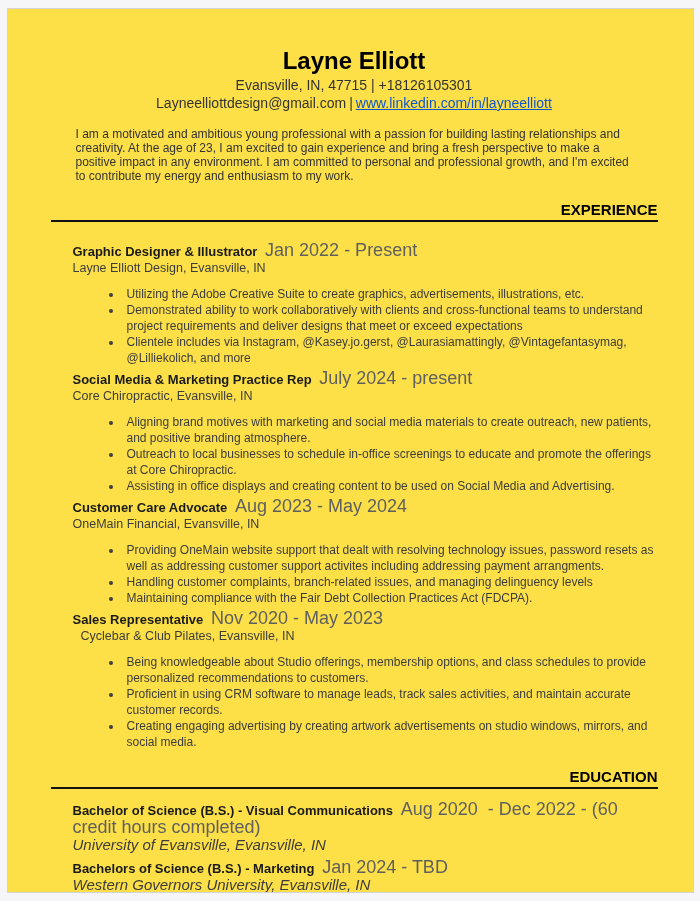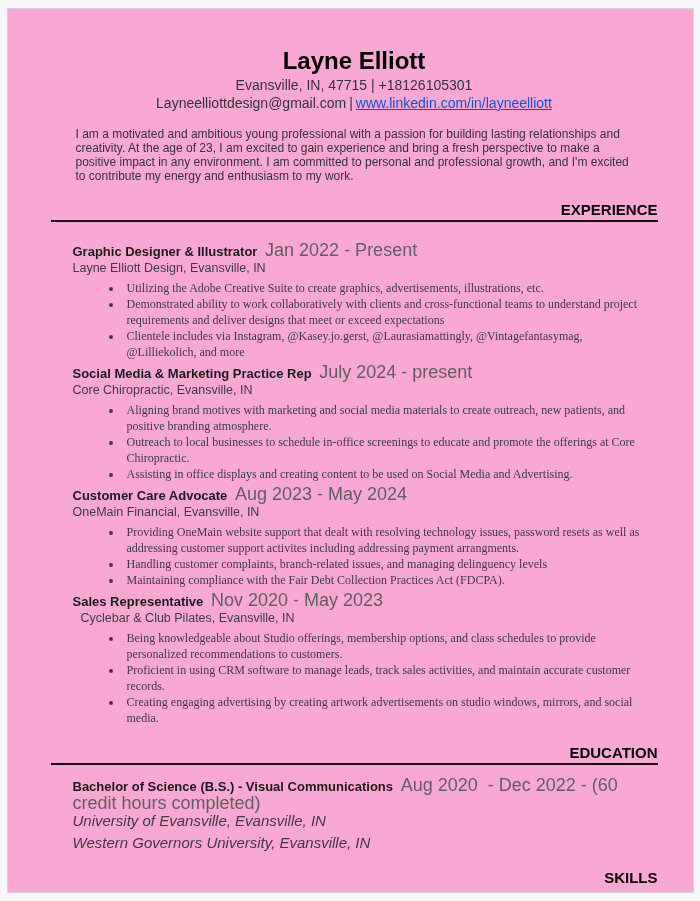--- a/index.html
+++ b/index.html
@@ -8,21 +8,21 @@
     width: 700px;
     background: #f6f6f8;
     font-family: "Liberation Sans", "DejaVu Sans", sans-serif;
     color: #333;
   }
   .page {
     position: relative;
     width: 687px;
     height: 885px;
     margin: 8px auto 8px auto;
-    background: #f9a8d4;
+    background: #fde047;
     border: 1px solid #d2d2d8;
     overflow: hidden;
   }
   .content {
     padding: 38px 35px 0 43px;
   }
   
   .name {
     margin: 0;
     font-size: 24px;
@@ -77,23 +77,22 @@
     color: #5f5f5f;
     margin-left: 4px;
   }
   .entry-company {
     font-size: 12.5px;
     line-height: 16px;
     color: #3c3c3c;
   }
   .entry-company.indented { padding-left: 8px; }
   ul.bullets {
-    margin: 4px 0 0 0;
+    margin: 10px 0 0 0;
     padding: 0 4px 0 50px;
-    font-family: Liberation Serif, serif;
   }
   ul.bullets li {
     font-size: 12px;
     line-height: 16px;
     color: #3c3c3c;
     padding-left: 4px;
   }
   
   .edu { margin: 12px 0 0 22px; }
   .edu-entry + .edu-entry { margin-top: 6px; }
@@ -181,20 +180,24 @@
 
     <div class="edu">
       <div class="edu-entry">
         <div class="entry-title-line">
           <span class="entry-title">Bachelor of Science (B.S.) - Visual Communications</span>
           <span class="entry-dates">Aug 2020 &nbsp;- Dec 2022 - (60 credit hours completed)</span>
         </div>
         <div class="edu-school">University of Evansville, Evansville, IN</div>
       </div>
       <div class="edu-entry">
+        <div class="entry-title-line">
+          <span class="entry-title">Bachelors of Science (B.S.) - Marketing</span>
+          <span class="entry-dates">Jan 2024 - TBD</span>
+        </div>
         <div class="edu-school">Western Governors University, Evansville, IN</div>
       </div>
     </div>
 
     <h2 class="section-heading">SKILLS</h2>
 
   </div>
 </div>
 
 </body></html>

